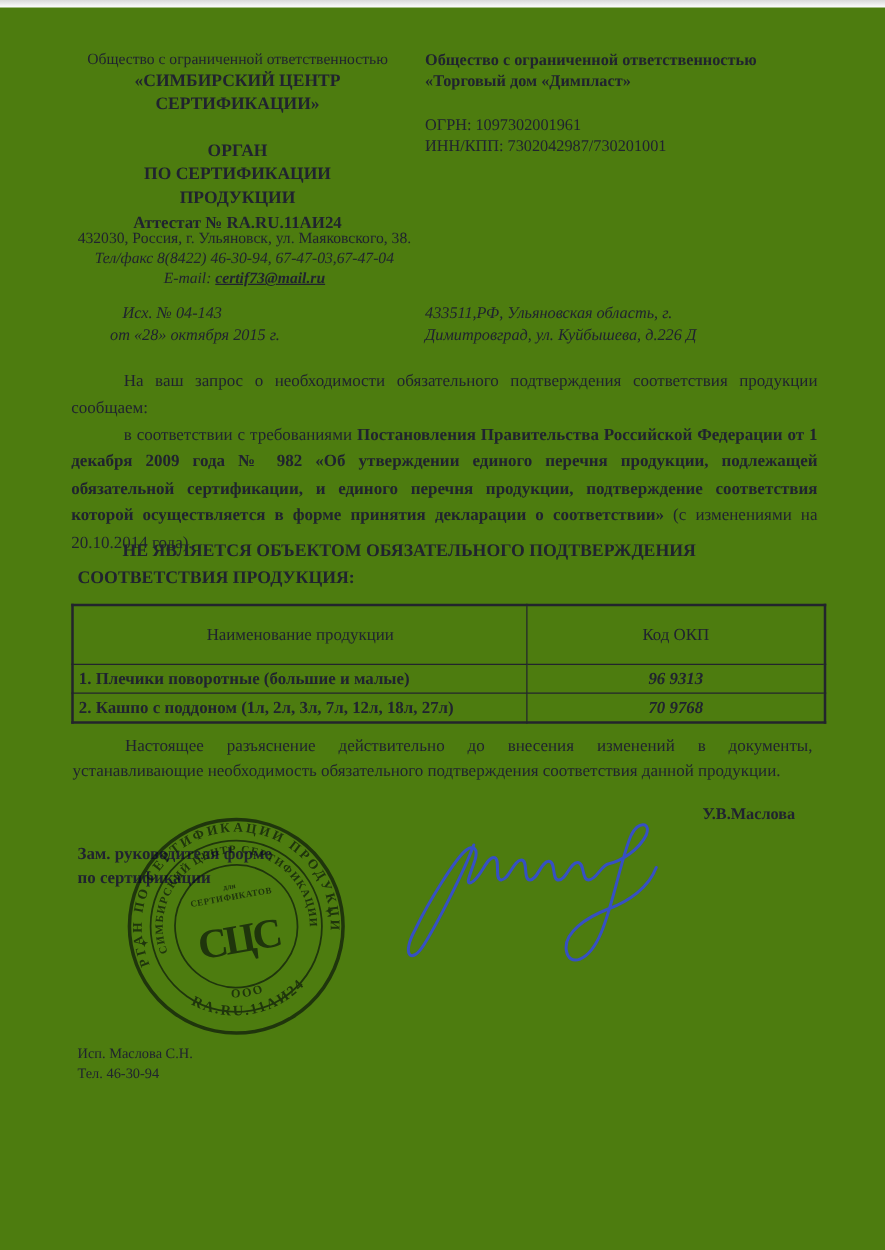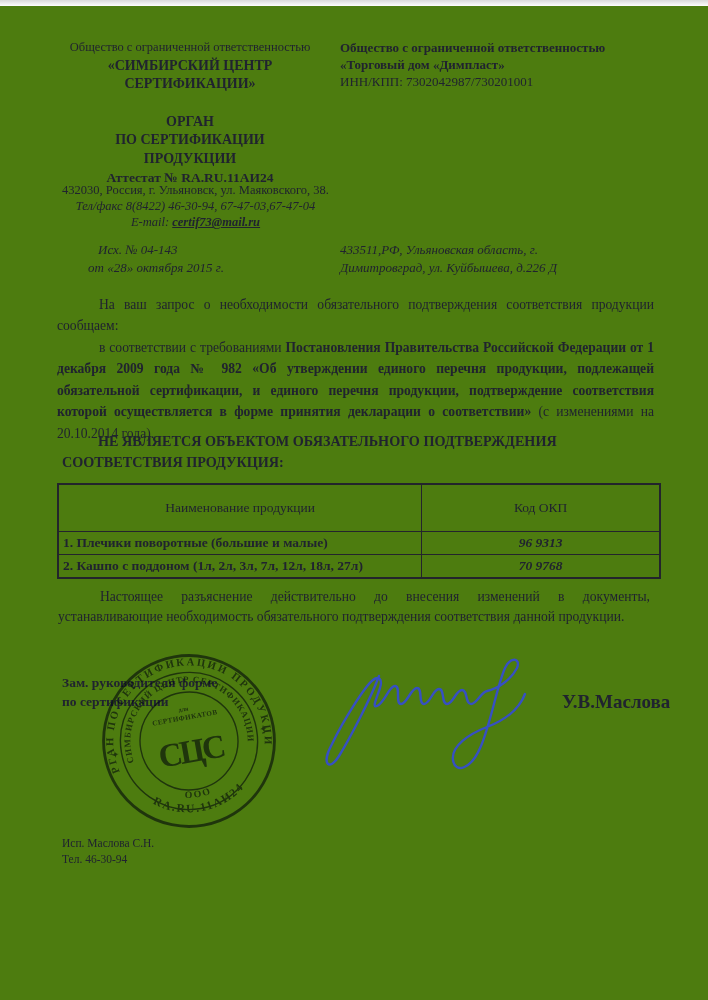--- a/index.html
+++ b/index.html
@@ -35,21 +35,21 @@
   }
   table.okp,table.okp td,table.okp th{border:1.6px solid #23242c;}
   table.okp{border-width:2.2px;}
   table.okp th{font-weight:normal;height:44px;vertical-align:middle;text-align:center;}
   table.okp td{height:20px;padding:1px 4px;}
   table.okp td.name{font-weight:bold;text-align:left;width:338px;}
   table.okp td.code{font-weight:bold;text-align:center;width:218px;font-style:italic;}
   .closing{left:58px;top:587px;width:592px;font-size:13.6px;line-height:1.5;
     text-indent:42px;text-align:justify;}
   .sig-title{left:62px;top:674px;width:220px;font-size:13.5px;line-height:1.4;z-index:1;}
-  .sig-name{left:562px;top:691px;font-size:19px;}
+  .sig-name{left:562px;top:643px;font-size:13px;}
   .stamp-wrap{left:100px;top:652px;width:178px;height:178px;mix-blend-mode:multiply;opacity:.85;z-index:2;}
   .sign-wrap{left:275px;top:636px;width:268px;height:142px;z-index:2;}
   .footer{left:62px;top:836px;font-size:11.5px;line-height:1.35;}
 </style>
 </head>
 <body>
 
 <div class="page">
 
   <div class="abs hdr-left c">
@@ -62,20 +62,21 @@
       <div>ОРГАН</div>
       <div>ПО СЕРТИФИКАЦИИ</div>
       <div>ПРОДУКЦИИ</div>
     </div>
     <div class="attest b">Аттестат № RA.RU.11АИ24</div>
   </div>
 
   <div class="abs hdr-right">
     <div class="b">Общество с ограниченной ответственностью</div>
     <div class="b">«Торговый дом «Димпласт»</div>
+    <div class="ogrn">ОГРН: 1097302001961</div>
     <div>ИНН/КПП: 7302042987/730201001</div>
   </div>
 
   <div class="abs addr c">
     <div>432030, Россия, г. Ульяновск, ул. Маяковского, 38.</div>
     <div class="i">Тел/факс 8(8422) 46-30-94, 67-47-03,67-47-04</div>
     <div class="i">
       <span>E-mail: </span><a href="#" class="b" style="text-decoration:underline">certif73@mail.ru</a>
     </div>
   </div>

